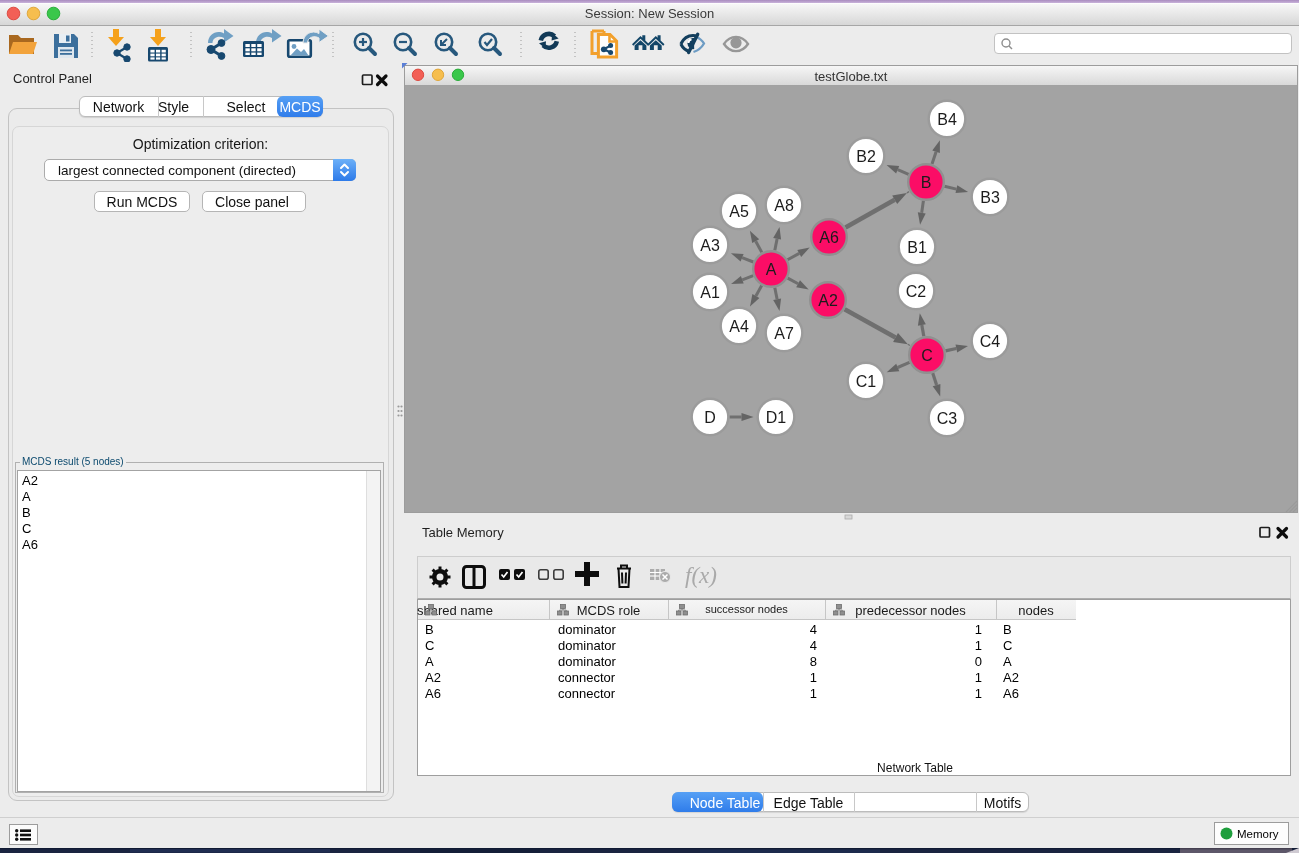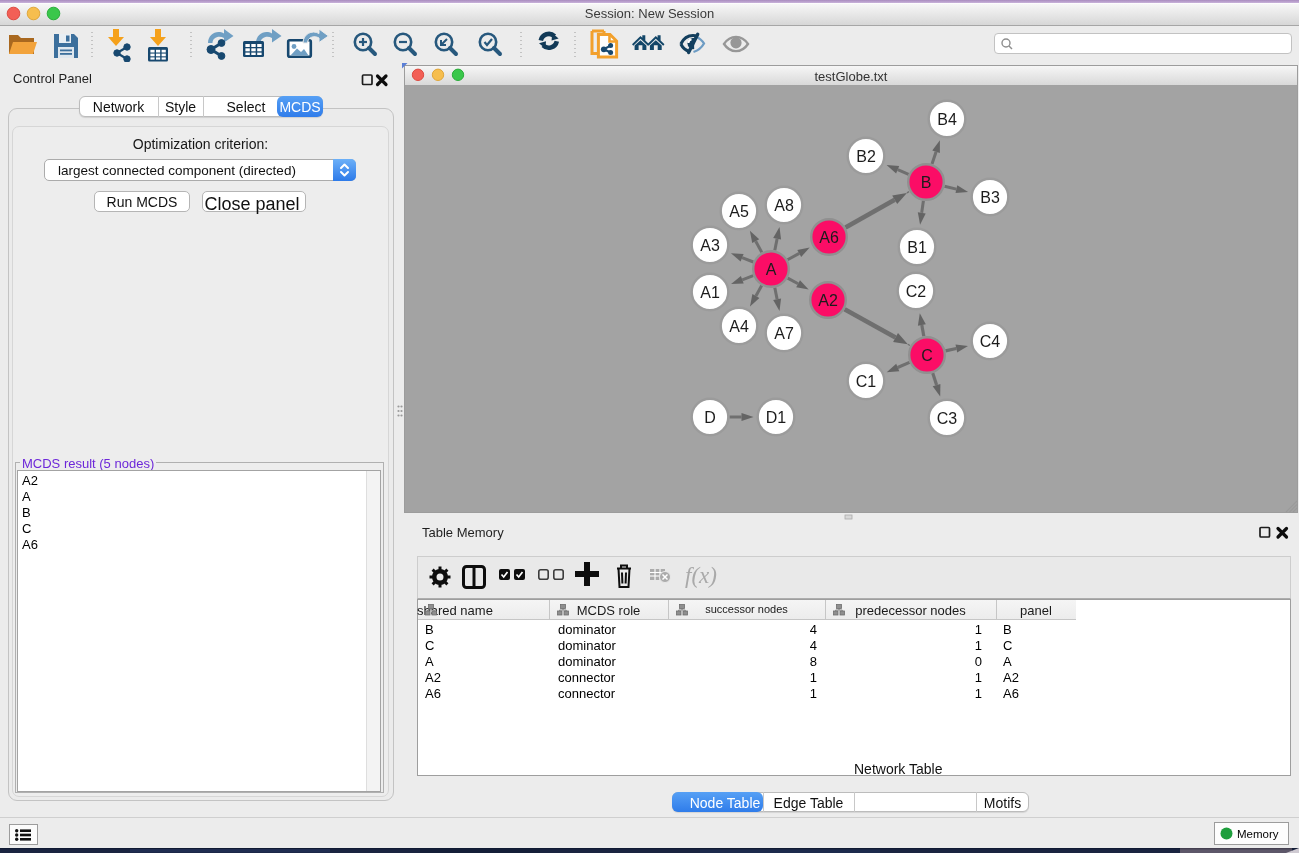--- a/index.html
+++ b/index.html
@@ -194,40 +194,40 @@
 </svg>
 
 <div class="abs" style="left:8px;top:108px;width:386px;height:693px;background:#ebebeb;border:1px solid #c3c3c3;border-radius:9px"></div>
 <div class="abs" style="left:12px;top:126px;width:377px;height:671px;background:#ededed;border:1px solid #d6d6d6;border-radius:7px"></div>
 
 <div class="abs" style="left:79px;top:96px;width:244px;height:21px;background:#fff;border:1px solid #bcbcbc;border-radius:6px;box-shadow:0 1px 1px rgba(0,0,0,0.12)"></div>
 <div class="abs" style="left:158px;top:96px;width:1px;height:21px;background:#c8c8c8"></div>
 <div class="abs" style="left:203px;top:96px;width:1px;height:21px;background:#c8c8c8"></div>
 <div class="abs" style="left:277px;top:96px;width:46px;height:21px;background:linear-gradient(#56a0f5,#2f7cea);border-radius:6px"></div>
 <div class="txt" style="left:79px;top:99px;width:79px;text-align:center;font-size:14px;color:#111">Network</div>
-<div class="txt" style="left:158px;top:99px;width:45px;text-align:center;font-size:14px;color:#111">Style</div>
+<div class="txt" style="left:158px;top:99px;width:45px;font-size:14px;color:#111">Style</div>
 <div class="txt" style="left:203px;top:99px;width:86px;text-align:center;font-size:14px;color:#111">Select</div>
 <div class="txt" style="left:277px;top:99px;width:46px;text-align:center;font-size:14px;color:#fff">MCDS</div>
 
 <div class="txt" style="left:12px;top:136px;width:377px;text-align:center;font-size:14px;color:#171717">Optimization criterion:</div>
 <div class="abs" style="left:44px;top:159px;width:312px;height:22px;background:#fff;border:1px solid #ababab;border-radius:5px"></div>
 <div class="txt" style="left:58px;top:163px;font-size:13.5px;color:#101010">largest connected component (directed)</div>
 <div class="abs" style="left:333px;top:159px;width:23px;height:22px;background:linear-gradient(#6cb0f8,#2d7ae9);border-radius:0 5px 5px 0"></div>
 <svg class="abs" style="left:333px;top:159px" width="23" height="22" fill="none" stroke="#fff" stroke-width="2" stroke-linecap="round" stroke-linejoin="round">
 <path d="M8 9 L11.5 5.5 L15 9"></path>
     <path d="M8 13 L11.5 16.5 L15 13"></path>
 </svg>
 
 <div class="abs" style="left:94px;top:191px;width:96px;height:21px;background:#fff;border:1px solid #b5b5b5;border-radius:5px"></div>
 <div class="txt" style="left:94px;top:194px;width:96px;text-align:center;font-size:14px;color:#111">Run MCDS</div>
 <div class="abs" style="left:202px;top:191px;width:104px;height:21px;background:#fff;border:1px solid #b5b5b5;border-radius:5px"></div>
-<div class="txt" style="left:202px;top:194px;width:100px;text-align:center;font-size:18px;color:#111">Close panel</div>
+<div class="txt" style="left:202px;top:194px;width:100px;text-align:center;font-size:14px;color:#111">Close panel</div>
 
 <div class="abs" style="left:15px;top:462px;width:369px;height:331px;border:1px solid #b0b0b0"></div>
-<div class="txt" style="left:20px;top:456px;font-size:13px;color:#6d28d9;background:#ededed;padding:0 2px">MCDS result (5 nodes)</div>
+<div class="txt" style="left:20px;top:456px;font-size:10px;color:#0c4a6e;background:#ededed;padding:0 2px">MCDS result (5 nodes)</div>
 <div class="abs" style="left:17px;top:470px;width:364px;height:322px;background:#fff;border:1px solid #a3a3a3"></div>
 <div class="abs" style="left:366px;top:471px;width:14px;height:320px;background:#f3f3f3;border-left:1px solid #dedede"></div>
 <div class="txt" style="left:22px;top:473px;font-size:13px;line-height:16px;color:#000">A2<br>A<br>B<br>C<br>A6</div>
 
 <svg class="abs" style="left:396px;top:404px" width="8" height="14">
     <g fill="#9a9a9a">
       <circle cx="2.5" cy="2.5" r="1.1"></circle>
       <circle cx="5.5" cy="2.5" r="1.1"></circle>
       <circle cx="2.5" cy="7" r="1.1"></circle>
       <circle cx="5.5" cy="7" r="1.1"></circle>
@@ -435,21 +435,21 @@
 <div class="txt" style="left:825px;top:603px;width:171px;text-align:center;font-size:13px;color:#1a1a1a">predecessor nodes</div>
 <svg class="abs" style="left:833px;top:604px" width="12" height="12">
     <g fill="#8f8f8f" stroke="#6e6e6e" stroke-width="0.8">
       <rect x="3.5" y="0.5" width="5" height="4"></rect>
       <rect x="0.5" y="7" width="4.5" height="4"></rect>
       <rect x="7" y="7" width="4.5" height="4"></rect>
       <path d="M6 4.5 L6 6 M2.7 7 L2.7 6 L9.2 6 L9.2 7" fill="none"></path>
     </g>
   </svg>
 <div class="abs" style="left:996px;top:600px;width:1px;height:20px;background:#c6c6c6"></div>
-<div class="txt" style="left:996px;top:603px;width:80px;text-align:center;font-size:13px;color:#1a1a1a">panel</div>
+<div class="txt" style="left:996px;top:603px;width:80px;text-align:center;font-size:13px;color:#1a1a1a">nodes</div>
 <div class="txt" style="left:425px;top:622px;font-size:13px;color:#000">B</div>
 <div class="txt" style="left:558px;top:622px;font-size:13px;color:#000">dominator</div>
 <div class="txt" style="left:668px;top:622px;width:149px;text-align:right;font-size:13px;color:#000">4</div>
 <div class="txt" style="left:825px;top:622px;width:157px;text-align:right;font-size:13px;color:#000">1</div>
 <div class="txt" style="left:1003px;top:622px;font-size:13px;color:#000">B</div>
 <div class="txt" style="left:425px;top:638px;font-size:13px;color:#000">C</div>
 <div class="txt" style="left:558px;top:638px;font-size:13px;color:#000">dominator</div>
 <div class="txt" style="left:668px;top:638px;width:149px;text-align:right;font-size:13px;color:#000">4</div>
 <div class="txt" style="left:825px;top:638px;width:157px;text-align:right;font-size:13px;color:#000">1</div>
 <div class="txt" style="left:1003px;top:638px;font-size:13px;color:#000">C</div>
@@ -467,21 +467,21 @@
 <div class="txt" style="left:558px;top:686px;font-size:13px;color:#000">connector</div>
 <div class="txt" style="left:668px;top:686px;width:149px;text-align:right;font-size:13px;color:#000">1</div>
 <div class="txt" style="left:825px;top:686px;width:157px;text-align:right;font-size:13px;color:#000">1</div>
 <div class="txt" style="left:1003px;top:686px;font-size:13px;color:#000">A6</div>
 <div class="abs" style="left:672px;top:792px;width:357px;height:20px;background:#fff;border:1px solid #bcbcbc;border-radius:6px;box-shadow:0 1px 1px rgba(0,0,0,0.10)"></div>
 <div class="abs" style="left:672px;top:792px;width:91px;height:20px;background:linear-gradient(#56a0f5,#2f7cea);border-radius:6px"></div>
 <div class="txt" style="left:672px;top:795px;width:106px;text-align:center;font-size:14px;color:#fff">Node Table</div>
 <div class="abs" style="left:763px;top:792px;width:1px;height:20px;background:#c8c8c8"></div>
 <div class="txt" style="left:763px;top:795px;width:91px;text-align:center;font-size:14px;color:#111">Edge Table</div>
 <div class="abs" style="left:854px;top:792px;width:1px;height:20px;background:#c8c8c8"></div>
-<div class="txt" style="left:854px;top:761px;width:122px;text-align:left;font-size:14px;color:#111">Network Table</div>
+<div class="txt" style="left:854px;top:761px;width:122px;text-align:center;font-size:12px;color:#111">Network Table</div>
 <div class="abs" style="left:976px;top:792px;width:1px;height:20px;background:#c8c8c8"></div>
 <div class="txt" style="left:976px;top:795px;width:53px;text-align:center;font-size:14px;color:#111">Motifs</div>
 
 <div class="abs" style="left:0;top:817px;width:1299px;height:31px;background:#ececec;border-top:1px solid #cfcfcf"></div>
 <div class="abs" style="left:9px;top:824px;width:29px;height:21px;background:#fbfbfb;border:1px solid #9c9c9c"></div>
 <svg class="abs" style="left:15px;top:829px" width="17" height="12" fill="#111">
 <circle cx="1.7" cy="1.7" r="1.7"></circle>
     <rect x="5" y="0.4" width="11" height="2.6"></rect>
 <circle cx="1.7" cy="6" r="1.7"></circle>
     <rect x="5" y="4.7" width="11" height="2.6"></rect>

